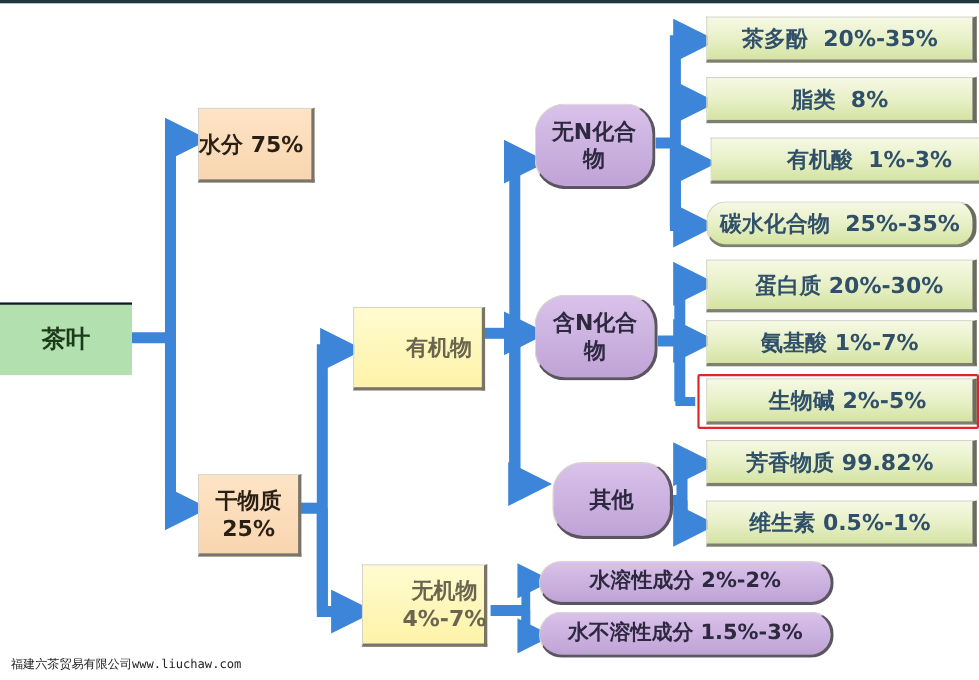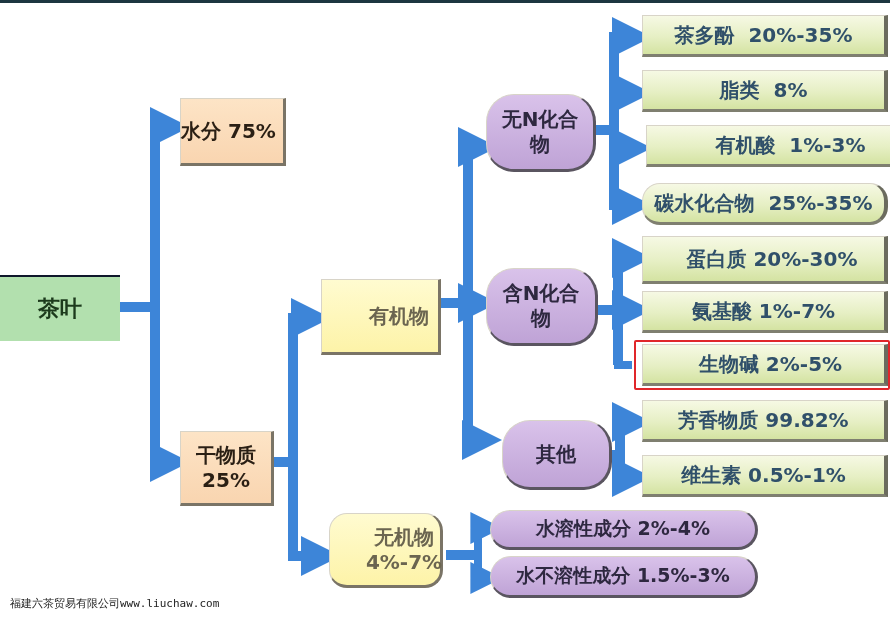--- a/index.html
+++ b/index.html
@@ -98,21 +98,21 @@
 
 <div class="node peach" style="left:180px; top:431px; width:94px; height:75px; flex-direction:column;">
   <span>干物质</span>
   <span>25%</span>
 </div>
 
 <div class="node yellow" style="left:321px; top:279px; width:120px; height:76px; flex-direction:column;">
   <span>有机物</span>
 </div>
 
-<div class="node yellow" style="left:329px; top:513px; width:114px; height:75px; flex-direction:column;border-radius:18px;">
+<div class="node yellow" style="left:329px; top:513px; width:114px; height:75px; flex-direction:column;">
   <span>无机物</span>
   <span>4%-7%</span>
 </div>
 
 <div class="node purple" style="left:486px; top:94px; width:110px; height:78px; flex-direction:column;">
   <span>无N化合</span>
   <span>物</span>
 </div>
 
 <div class="node purple" style="left:486px; top:268px; width:112px; height:78px; flex-direction:column;">
@@ -149,19 +149,19 @@
 <div class="highlight" style="left:634px; top:340px; width:256px; height:50px;"></div>
 
 <div class="node leaf" style="left:642px; top:400px; width:246px; height:42px;">
   <span>芳香物质 99.82%</span>
 </div>
 <div class="node leaf" style="left:642px; top:455px; width:246px; height:42px;">
   <span>维生素 0.5%-1%</span>
 </div>
 
 <div class="node purple" style="left:490px; top:510px; width:268px; height:40px; font-size:19px;">
-  <span>水溶性成分 2%-4%</span>
+  <span>水溶性成分 2%-2%</span>
 </div>
 <div class="node purple" style="left:490px; top:556px; width:268px; height:42px; font-size:19px;">
   <span>水不溶性成分 1.5%-3%</span>
 </div>
 
 <div class="watermark">福建六茶贸易有限公司www.liuchaw.com</div>
 
 </body></html>

